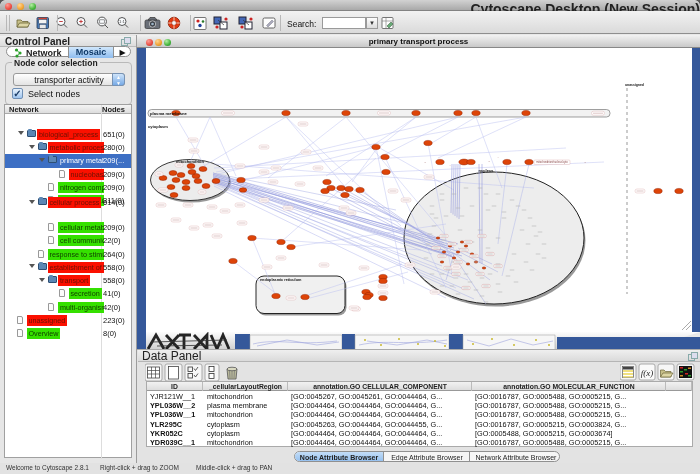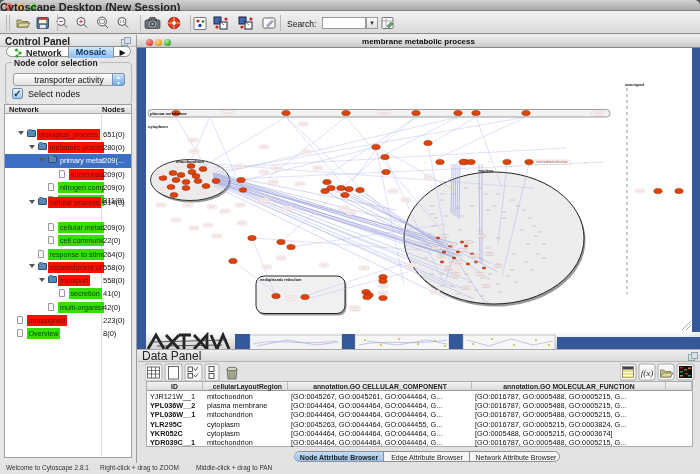--- a/index.html
+++ b/index.html
@@ -2,21 +2,21 @@
 <html><head><meta charset="utf-8">
 <style>
 *{margin:0;padding:0;box-sizing:border-box;}
 html,body{width:700px;height:474px;overflow:hidden;background:#555;}
 body{font-family:"Liberation Sans",sans-serif;position:relative;-webkit-font-smoothing:antialiased;}
 svg text{-webkit-font-smoothing:antialiased;}
 .abs{position:absolute;}
 #win{position:absolute;left:0;top:0;width:700px;height:474px;background:#e8e8e8;border-radius:6px 6px 0 0;overflow:hidden;}
 #titlebar{position:absolute;left:0;top:0;width:700px;height:11px;background:linear-gradient(#d2d2d2,#a9a9a9);border-bottom:1px solid #828282;border-radius:6px 6px 0 0;}
 #titlebar .tl{position:absolute;top:2.5px;width:7px;height:7px;border-radius:50%;}
-#title{position:absolute;left:0;right:0;top:0.5px;text-align:left;font-size:11px;font-weight:bold;color:#222;}
+#title{position:absolute;left:0;right:0;top:0.5px;text-align:right;font-size:14px;font-weight:bold;color:#222;}
 #toolbar{position:absolute;left:0;top:11px;width:700px;height:23px;background:linear-gradient(#f2f2f2,#dadada);border-bottom:1px solid #8e8e8e;}
 .sep{position:absolute;top:4px;height:16px;width:1px;background:#b8b8b8;}
 #searchlbl{position:absolute;left:287px;top:8px;font-size:8.5px;color:#111;}
 #searchbox{position:absolute;left:322px;top:5.5px;width:44px;height:12px;background:#fff;border:1px solid #9a9a9a;}
 #searcharrow{position:absolute;left:366px;top:5.5px;width:12px;height:12px;background:linear-gradient(#fdfdfd,#dcdcdc);border:1px solid #9a9a9a;font-size:6px;text-align:center;line-height:11px;color:#333;}
 
 #cp{position:absolute;left:0;top:35px;width:137px;height:428px;background:#e6e6e6;border-right:1px solid #9c9c9c;}
 #cptitle{position:absolute;left:0;top:1px;width:136px;height:11px;background:linear-gradient(#f0f0f0,#dcdcdc);border-bottom:1px solid #bbb;font-size:10px;font-weight:bold;color:#222;padding-left:5px;line-height:11px;}
 #tabs{position:absolute;left:6px;top:11px;width:125px;height:11px;background:#fff;border:1px solid #8f8f8f;border-radius:6px;overflow:hidden;font-size:9px;}
 #tabnet{position:absolute;left:0;top:0;width:62px;height:12px;text-align:center;font-weight:bold;color:#222;line-height:12px;font-size:9px;}
@@ -256,21 +256,21 @@
           <div class="tnum" style="">8(0)</div>
         </div>
       </div>
   </div>
 
   <div class="abs" id="netwin" style="left:137px;top:35px;width:563px;height:315px;background:#35589a;">
     <div class="abs" style="left:0;top:0;width:563px;height:13px;background:linear-gradient(#f2f2f2,#c9c9c9);border-bottom:1px solid #888;">
       <div class="tl" style="left:9px;top:3.5px;width:7px;height:7px;border-radius:50%;position:absolute;background:radial-gradient(circle at 35% 30%,#ff9d96,#e84b40 60%,#b33);"></div>
       <div class="tl" style="left:18px;top:3.5px;width:7px;height:7px;border-radius:50%;position:absolute;background:radial-gradient(circle at 35% 30%,#ffd795,#f0a030 60%,#b80);"></div>
       <div class="tl" style="left:27px;top:3.5px;width:7px;height:7px;border-radius:50%;position:absolute;background:radial-gradient(circle at 35% 30%,#b6efa5,#44b43c 60%,#273);"></div>
-      <div style="position:absolute;left:0;right:0;top:2px;text-align:center;font-size:8px;font-weight:bold;color:#111;">membrane metabolic process</div>
+      <div style="position:absolute;left:0;right:0;top:2px;text-align:center;font-size:8px;font-weight:bold;color:#111;">primary transport process</div>
     </div>
     <div class="abs" id="canvas" style="left:9px;top:13px;width:546px;height:284px;background:#fff;">
       <svg width="546" height="284" viewBox="0 0 546 284" id="netsvg">
           <ellipse cx="349.5" cy="192.5" rx="90" ry="66" fill="#000" opacity="0.4"></ellipse>
           <ellipse cx="348" cy="190" rx="90" ry="66" fill="#ededed" stroke="#222" stroke-width="1"></ellipse>
           <ellipse cx="45.5" cy="134" rx="39.5" ry="20.5" fill="#000" opacity="0.4"></ellipse>
           <ellipse cx="44" cy="132" rx="39.5" ry="20.5" fill="#ececec" stroke="#222" stroke-width="0.9"></ellipse>
           <rect x="111.5" y="230" width="89" height="37.5" rx="8" fill="#000" opacity="0.4"></rect>
           <rect x="110" y="228" width="89" height="37.5" rx="8" fill="#f0f0f0" stroke="#111" stroke-width="0.9"></rect>
           <rect x="2" y="61.5" width="462" height="7.5" rx="3.5" fill="#f2f2f2" stroke="#777" stroke-width="0.7"></rect>

